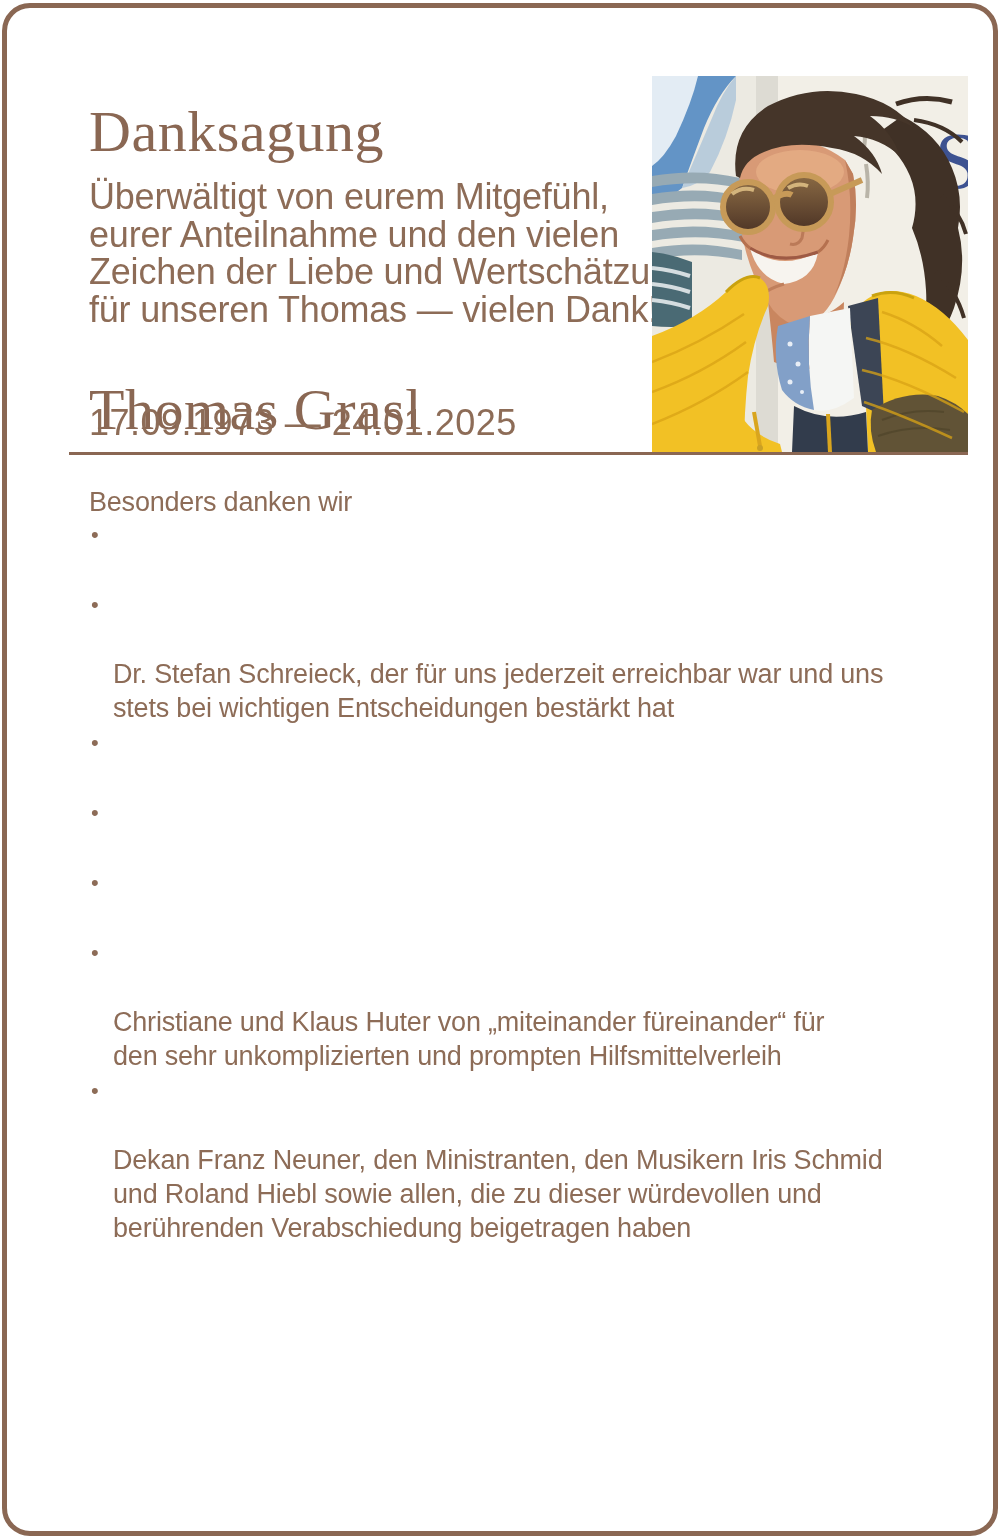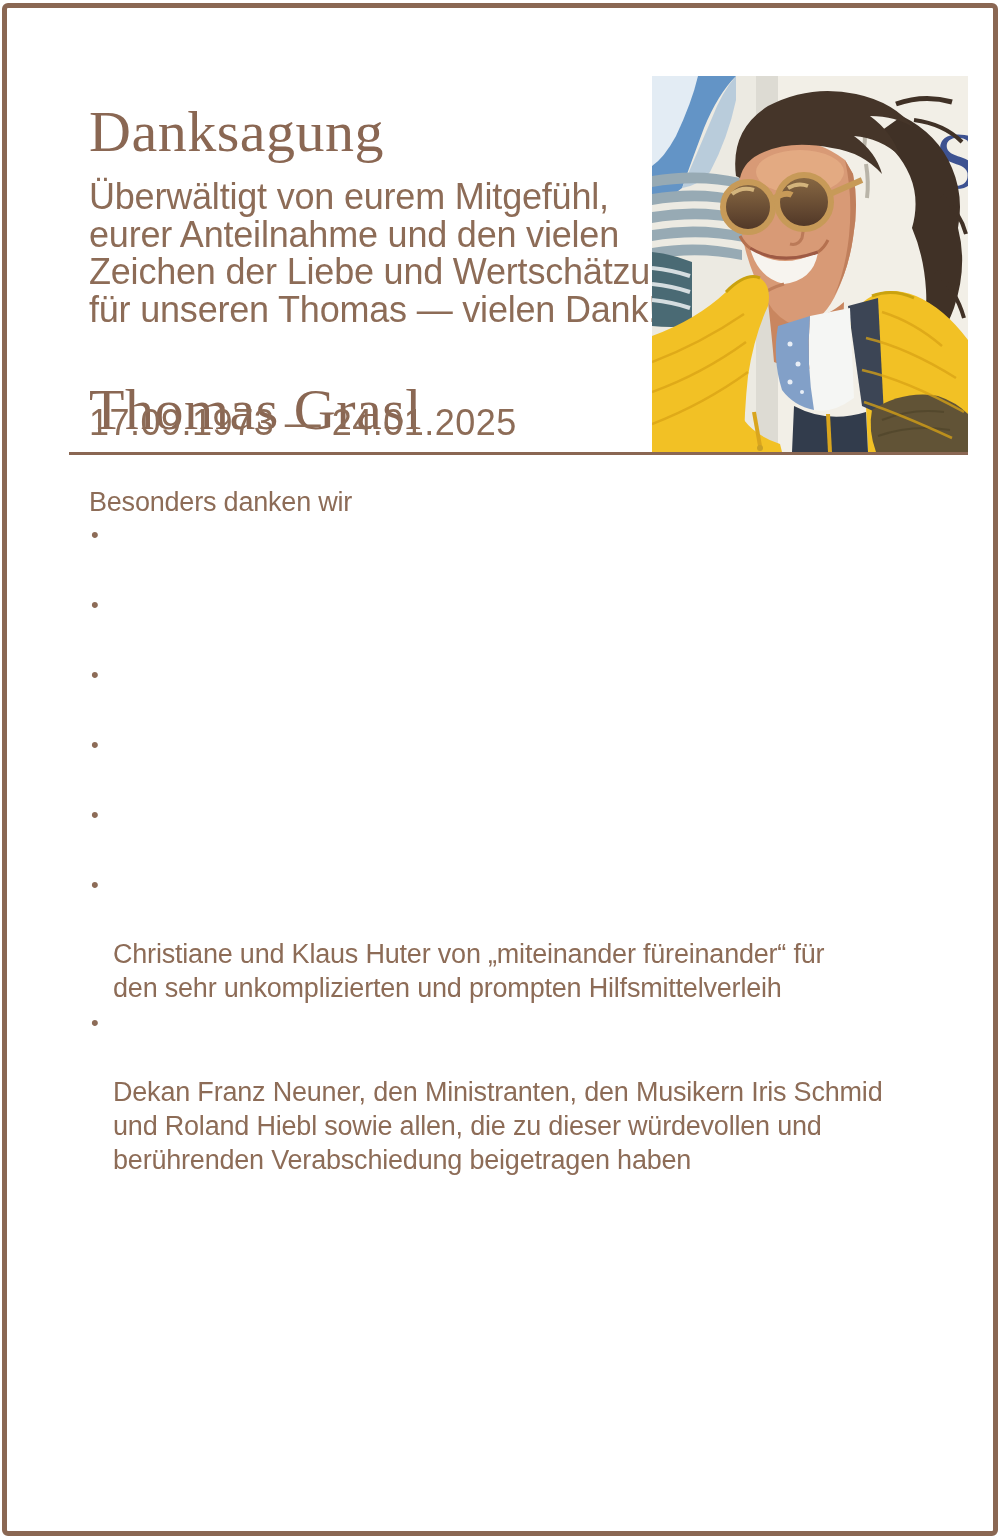--- a/index.html
+++ b/index.html
@@ -15,21 +15,21 @@
     color:var(--brown-text);
     position:relative;
     overflow:hidden;
   }
   .page{position:absolute;inset:0;}
   .card{
     position:absolute;
     left:2px;top:3px;
     width:986px;height:1523px;
     border:5px solid var(--brown);
-    border-radius:6px;
+    border-radius:28px;
     background:#fff;
   }
   .title{
     position:absolute;left:82px;top:52px;
     font-family:"Liberation Serif", serif;
     font-size:58px;line-height:1.15;
     font-weight:500;
     color:var(--brown);
     letter-spacing:0.5px;
   }
@@ -204,20 +204,22 @@
 
     <div class="thanks">
       <div class="thanks-intro">Besonders danken wir</div>
       <ul class="thanks-list">
   <li>
     <span class="bullet">•</span>
   </li>
 
   <li>
     <span class="bullet">•</span>
+    <span class="item-text">Dr. Stefan Schreieck, der für uns jederzeit erreichbar war und uns
+stets bei wichtigen Entscheidungen bestärkt hat</span>
   </li>
 
   <li>
     <span class="bullet">•</span>
   </li>
 
   <li>
     <span class="bullet">•</span>
   </li>
 

